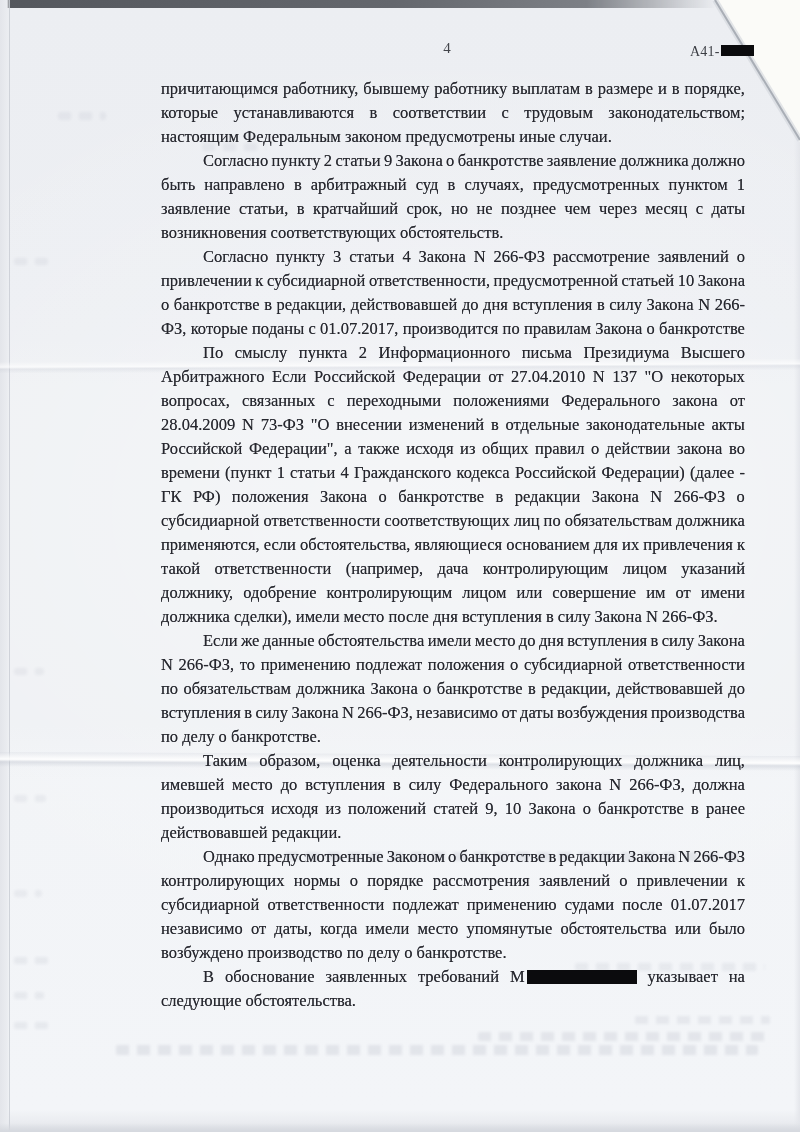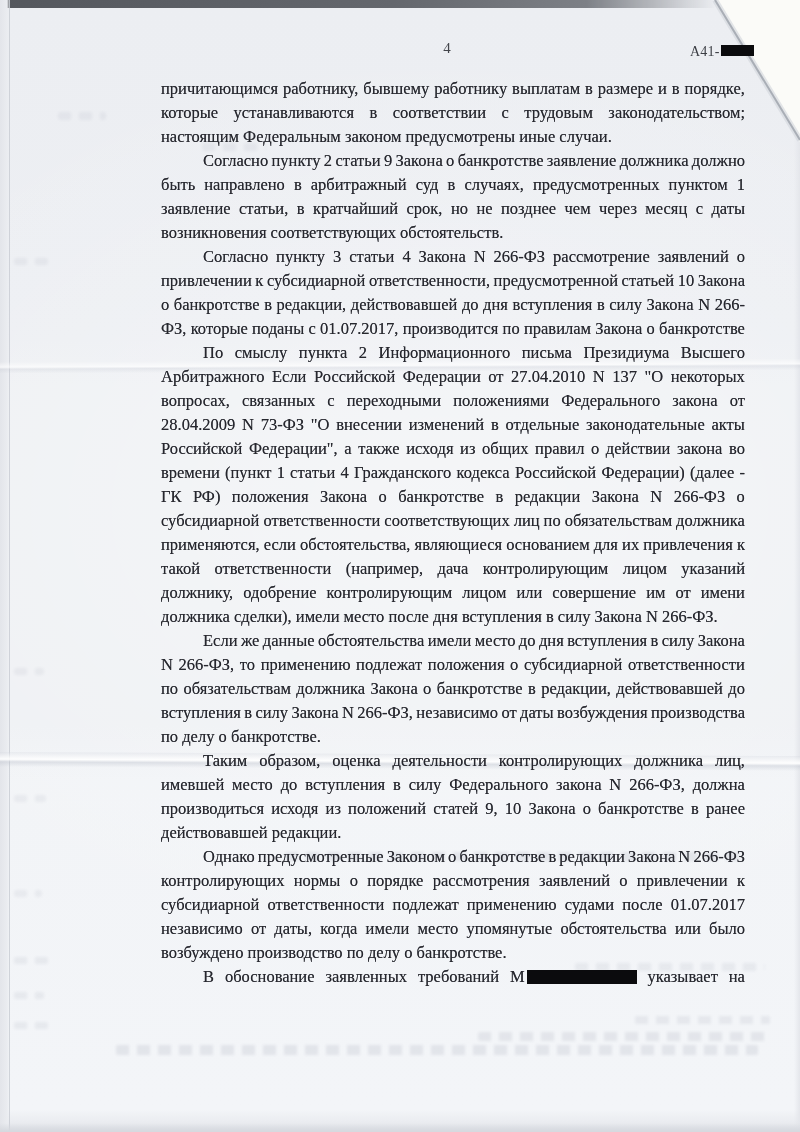--- a/index.html
+++ b/index.html
@@ -481,16 +481,17 @@
       <div>
         <div class="line fill indent">
           <span class="w">В</span>
           <span class="w">обоснование</span>
           <span class="w">заявленных</span>
           <span class="w">требований</span>
           <span class="w">М<span class="name-redaction"></span></span>
           <span class="w">указывает</span>
           <span class="w">на</span>
         </div>
+        <div class="line final">следующие обстоятельства.</div>
       </div>
     </div>
 
 </div>
 
 </body></html>

